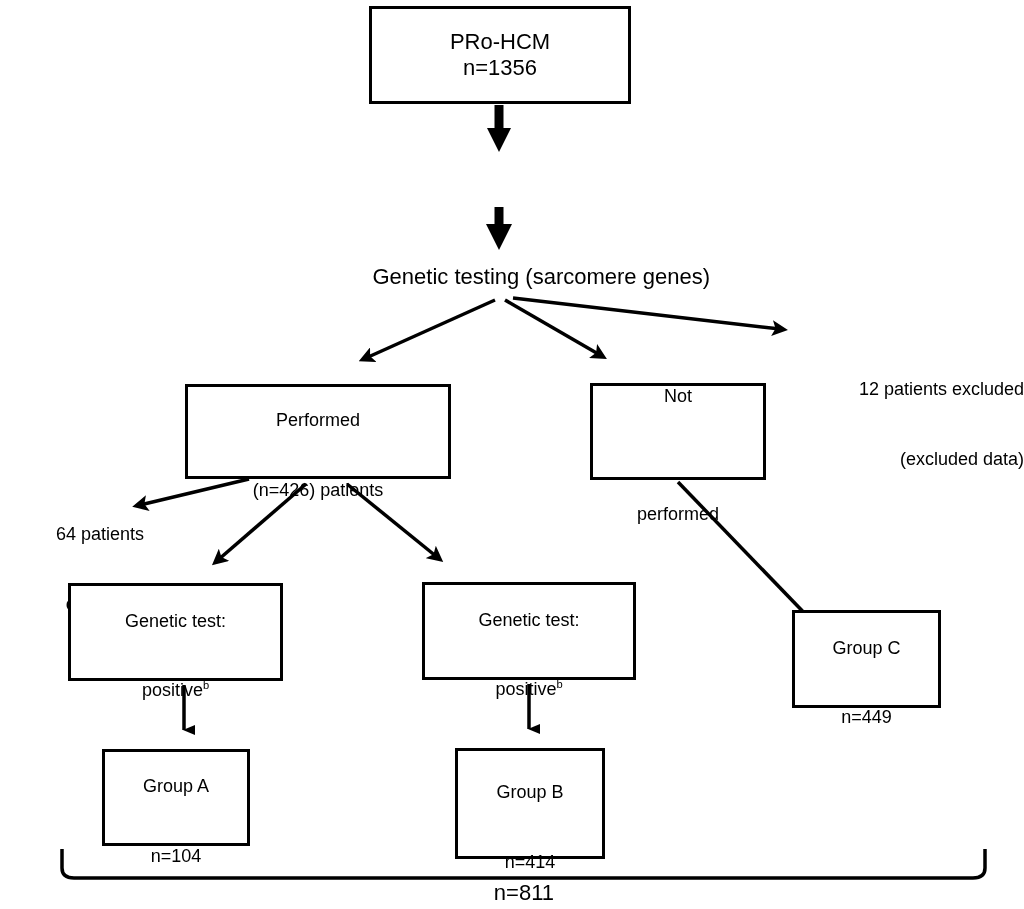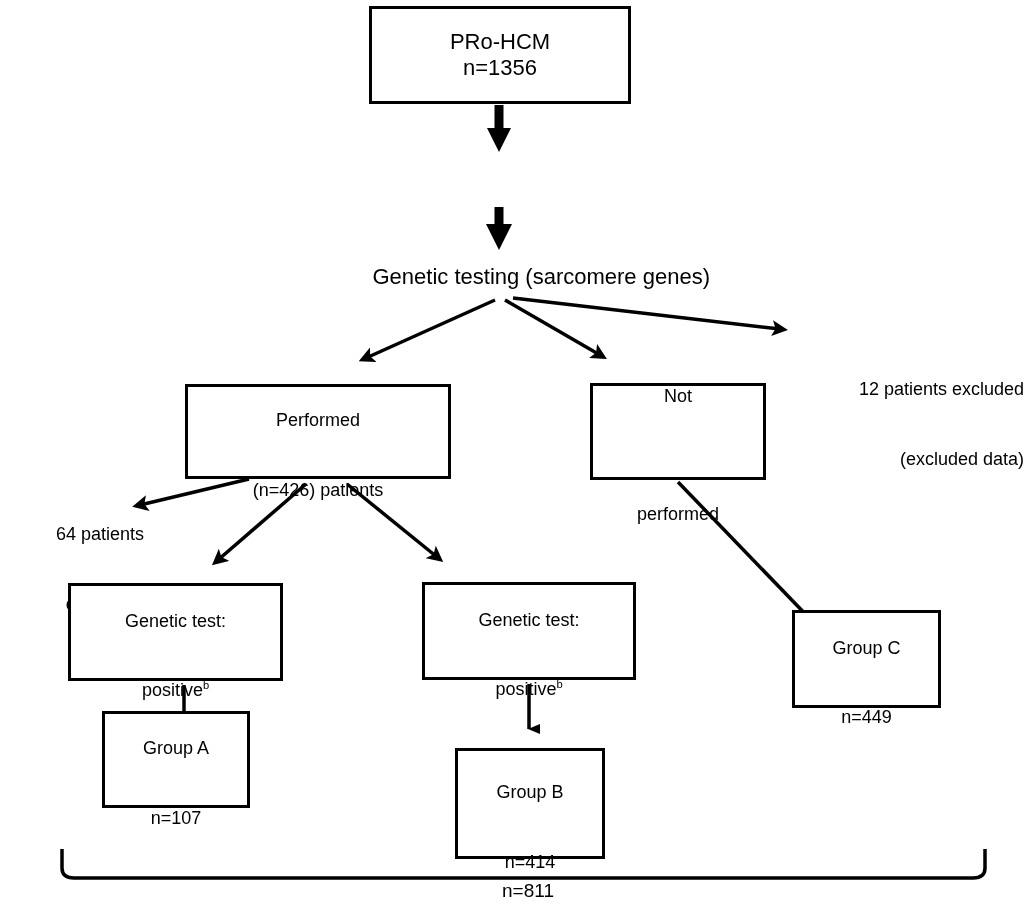--- a/index.html
+++ b/index.html
@@ -43,21 +43,21 @@
     text-align: right;
     line-height: 1.2;
     white-space: nowrap;
   }
   .ln {
     display: block;
     white-space: nowrap;
   }
   .fs-22 { font-size: 22px; }
   .fs-21 { font-size: 18px; margin-top: 48px; }
-  .fs-19 { font-size: 19px; }
+  .fs-19 { font-size: 22px; }
   sup {
     font-size: 0.62em;
     vertical-align: super;
     line-height: 0;
   }
 </style>
 </head>
 <body>
 
 <div id="flowchart-root">
@@ -167,23 +167,23 @@
     <span class="ln fs-21">
       <span>positive</span><sup>b</sup>
     </span>
   </div>
 
   <div class="node-box" style="left:792px; top:610px; width:149px; height:98px;">
     <span class="ln fs-21">Group C</span>
     <span class="ln fs-21">n=449</span>
   </div>
 
-  <div class="node-box" style="left:102px; top:711px; width:148px; height:97px;">
+  <div class="node-box" style="left:102px; top:749px; width:148px; height:97px;">
     <span class="ln fs-21">Group A</span>
-    <span class="ln fs-21">n=107</span>
+    <span class="ln fs-21">n=104</span>
   </div>
 
   <div class="node-box" style="left:455px; top:748px; width:150px; height:111px;">
     <span class="ln fs-21">Group B</span>
     <span class="ln fs-21">n=414</span>
   </div>
 
   <div class="free-label" style="left:444px; top:880px; width:110px;">
     <span class="ln fs-19">n=811</span>
   </div>

